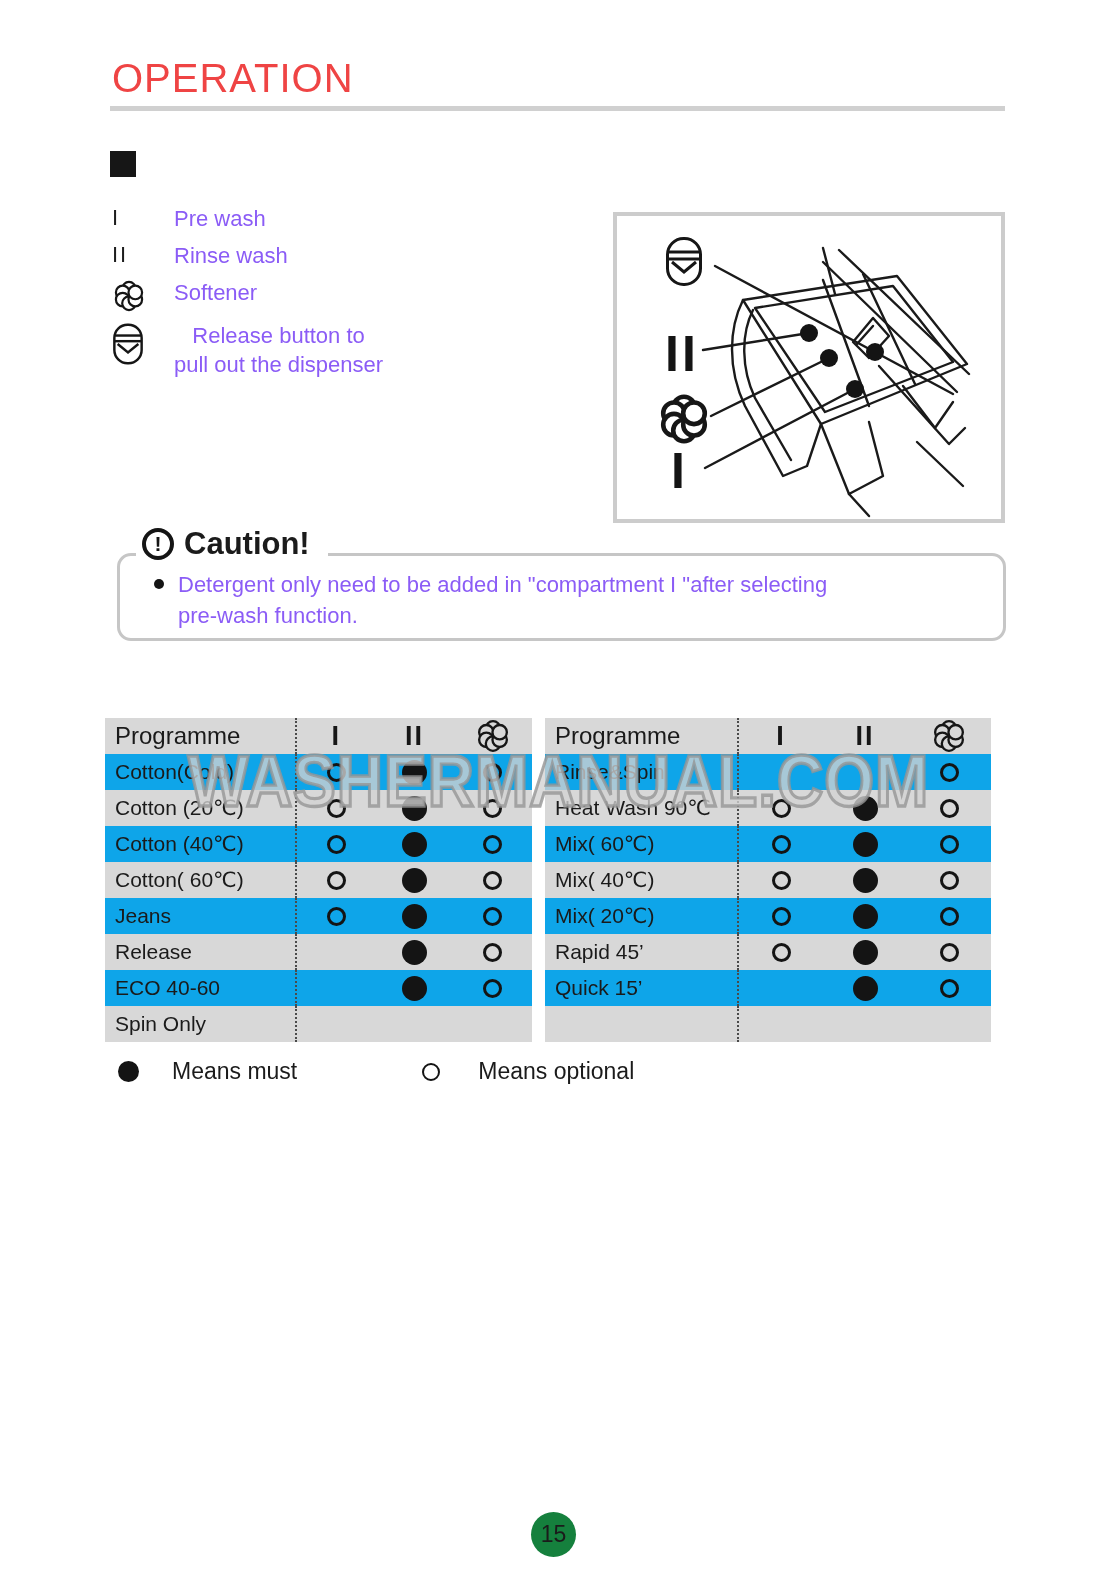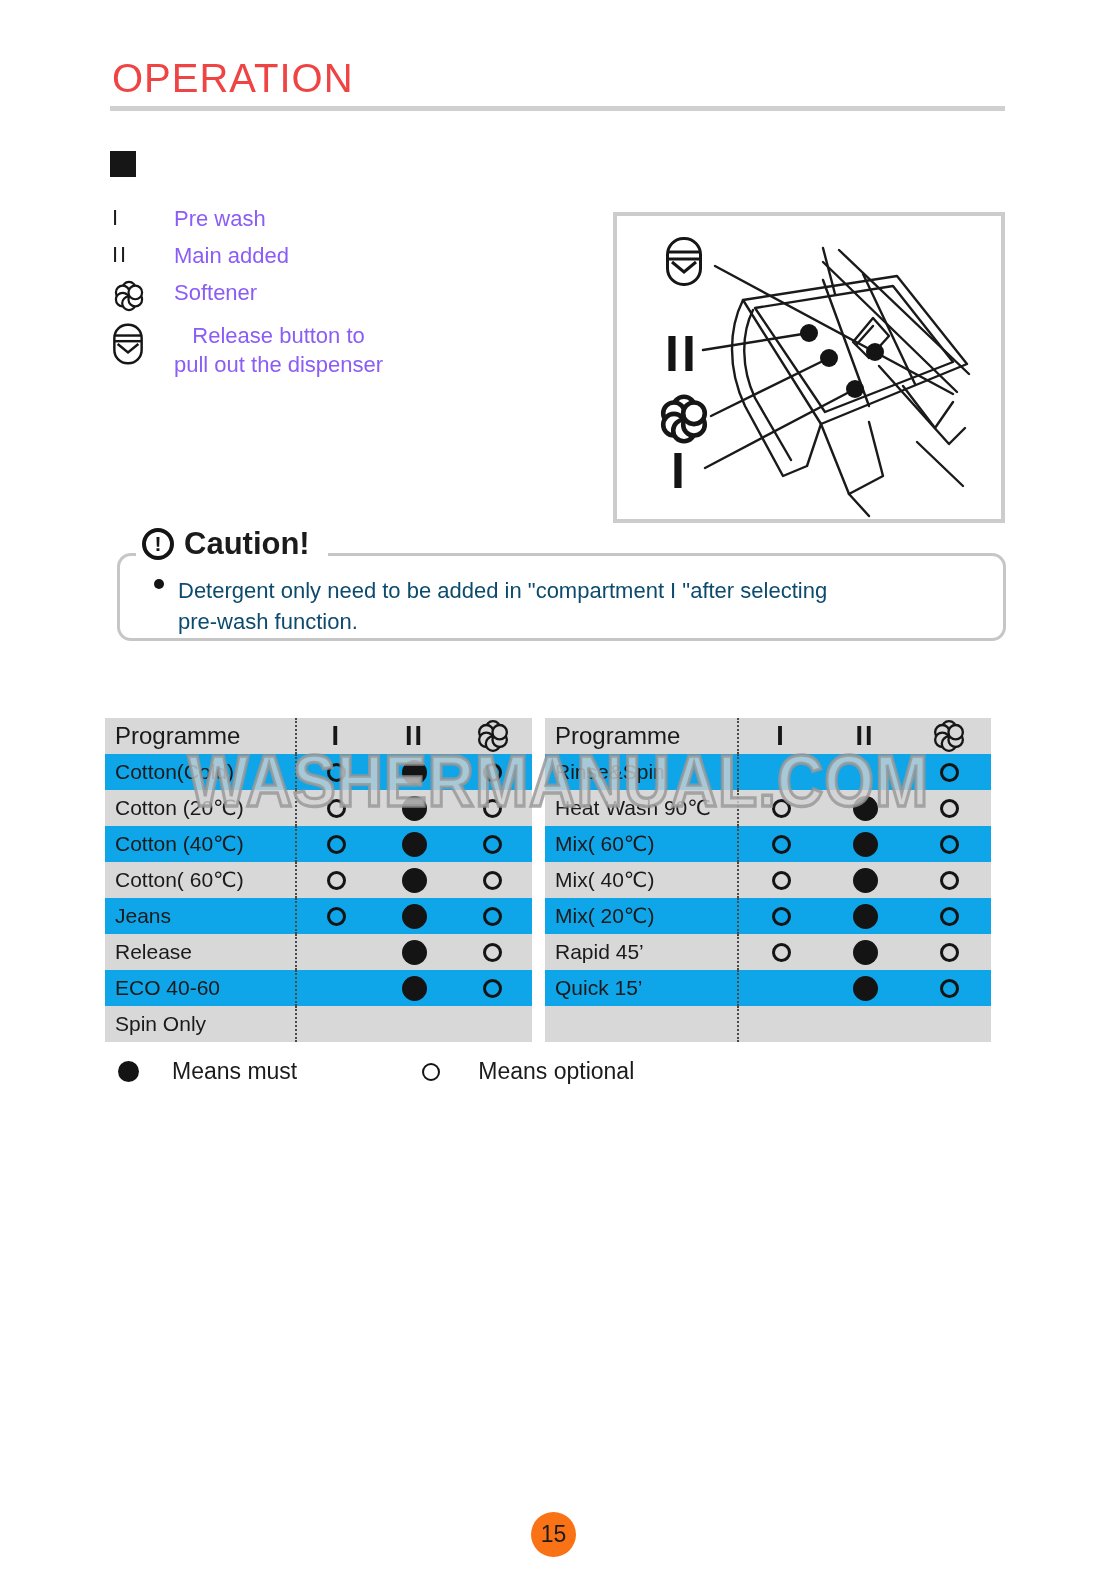--- a/index.html
+++ b/index.html
@@ -26,21 +26,21 @@
   .diagram-box { position:absolute; left:613px; top:212px; width:392px; height:311px; border:4px solid #cccccc; background:#fff; }
   .diagram-box svg { display:block; width:100%; height:100%; }
 
   
   .caution-box { position:absolute; left:117px; top:553px; width:889px; height:88px; border:3px solid #c6c6c6; border-radius:14px; background:#fff; }
   .caution-title { position:absolute; left:16px; top:-30px; background:#fff; padding:0 18px 0 6px; display:flex; align-items:center; gap:10px; }
   .excl-circle { width:32px; height:32px; border:4px solid #141414; border-radius:50%; display:flex; align-items:center; justify-content:center; font-weight:700; font-size:21px; color:#141414; }
   .caution-word { font-size:31px; font-weight:700; color:#1b1b1b; }
   .caution-body { position:absolute; left:34px; top:13px; display:flex; gap:14px; }
   .caution-dot { width:10px; height:10px; border-radius:50%; background:#141414; margin-top:10px; }
-  .caution-text { font-size:22px; line-height:31px; color:#0c4a6e;margin-top:6px; }
+  .caution-text { font-size:22px; line-height:31px; color:#8b5cf6; }
 
   
   .prog-table { position:absolute; top:718px; }
   .prog-table.left  { left:105px; width:427px; }
   .prog-table.right { left:545px; width:446px; }
   .t-row { display:flex; height:36px; align-items:stretch; background:#0ea5e9; }
   .t-row:nth-child(odd) { background:#d8d8d8; }
   .cell-name { display:flex; align-items:center; padding-left:10px; font-size:21px; color:#1a1a1a; }
   .left  .cell-name { width:190px; }
   .right .cell-name { width:192px; }
@@ -63,40 +63,40 @@
   
   .watermark { position:absolute; left:188px; top:744px; width:720px; z-index:5;
     font-size:64px; font-weight:700; letter-spacing:1px; white-space:nowrap;
     color:rgba(255,255,255,0.45);
     -webkit-text-stroke:3px rgba(150,150,150,0.8);
     text-shadow:0 0 1px rgba(150,150,150,0.6);
     transform:scaleY(1.12); pointer-events:none; }
 
   
   .page-circle { position:absolute; left:531px; top:1512px; width:45px; height:45px; border-radius:50%;
-    background:#f97316; display:flex; align-items:center; justify-content:center; font-size:23px; color:#1b1b1b; }
+    background:#15803d; display:flex; align-items:center; justify-content:center; font-size:23px; color:#1b1b1b; }
 </style>
 </head>
 <body>
 
 <div class="page">
 
   <div class="op-heading">OPERATION</div>
   <div class="op-rule"></div>
 
   <div class="sq-bullet"></div>
 
   <div class="disp-legend">
     <div class="leg-row">
       <span class="leg-sym bars">I</span>
       <span class="leg-label">Pre wash</span>
     </div>
     <div class="leg-row">
       <span class="leg-sym bars">II</span>
-      <span class="leg-label">Main added</span>
+      <span class="leg-label">Rinse wash</span>
     </div>
     <div class="leg-row">
       <span class="leg-sym">
         <svg class="leg-svg" width="34" height="34" viewBox="0 0 40 40">
           <g fill="#ffffff" stroke="#161616" stroke-width="2.6">
             <circle cx="20" cy="11.5" r="8"></circle>
               <circle cx="12.6" cy="15.8" r="8"></circle>
               <circle cx="12.6" cy="24.2" r="8"></circle>
             <circle cx="20" cy="28.5" r="8"></circle>
               <circle cx="27.4" cy="24.2" r="8"></circle>

